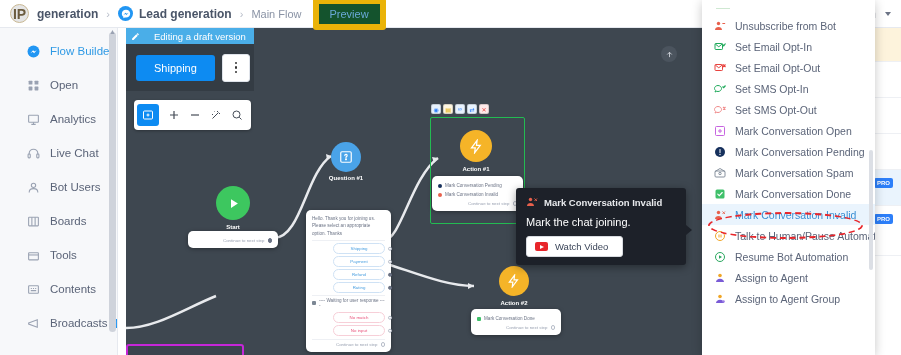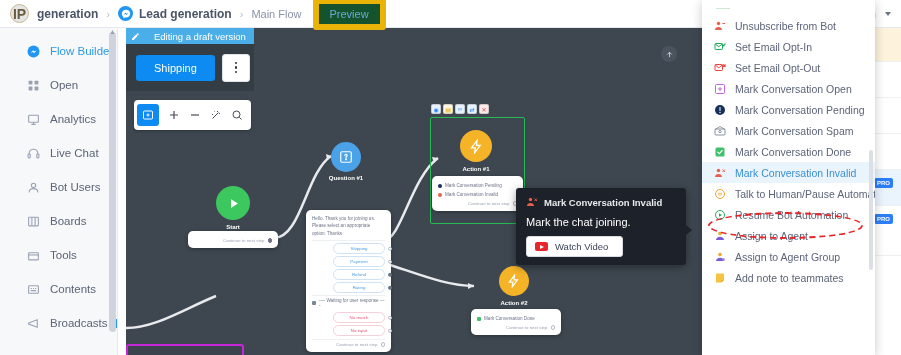--- a/index.html
+++ b/index.html
@@ -575,21 +575,39 @@
     <span class="m-ico">
       <svg viewBox="0 0 24 24" fill="none" stroke="#e8433f" stroke-width="2">
           <rect x="2" y="5" width="15" height="12" rx="1.5"></rect>
           <path d="M2.5 6l7 5.5L16.5 6"></path>
           <path d="M18 5l5 5M23 5l-5 5" stroke-width="2.2"></path>
         </svg>
     </span>
     <span>Set Email Opt-Out</span>
   </div>
 
-
+  <div class="menu-item">
+    <span class="m-ico">
+      <svg viewBox="0 0 24 24" fill="none" stroke="#1faa5b" stroke-width="2">
+          <path d="M15 11c0 3.3-3.1 6-7 6-.9 0-1.7-.1-2.5-.4L2 18l1.3-3A5.7 5.7 0 0 1 1 11c0-3.3 3.1-6 7-6s7 2.7 7 6z"></path>
+          <path d="M17 7l2.4 2.4L23 5" stroke-width="2.4"></path>
+        </svg>
+    </span>
+    <span>Set SMS Opt-In</span>
+  </div>
+
+  <div class="menu-item">
+    <span class="m-ico">
+      <svg viewBox="0 0 24 24" fill="none" stroke="#f08a8a" stroke-width="2">
+          <path d="M15 11c0 3.3-3.1 6-7 6-.9 0-1.7-.1-2.5-.4L2 18l1.3-3A5.7 5.7 0 0 1 1 11c0-3.3 3.1-6 7-6s7 2.7 7 6z"></path>
+          <path d="M18 6l5 5M23 6l-5 5" stroke-width="2.2"></path>
+        </svg>
+    </span>
+    <span>Set SMS Opt-Out</span>
+  </div>
 
   <div class="menu-item">
     <span class="m-ico">
       <svg viewBox="0 0 24 24" fill="none" stroke="#c764e0" stroke-width="2">
           <rect x="3" y="3" width="18" height="18" rx="2"></rect>
           <path d="M12 8v8M8 12h8"></path>
         </svg>
     </span>
     <span>Mark Conversation Open</span>
   </div>
@@ -671,29 +689,20 @@
     <span class="m-ico">
       <svg viewBox="0 0 24 24">
           <circle cx="12" cy="7" r="3.6" fill="#f0a626"></circle>
           <path d="M4 20c0-4 3.6-6.5 8-6.5s8 2.5 8 6.5z" fill="#7a5bd6"></path>
           <circle cx="19" cy="17" r="2.6" fill="#9d7de6"></circle>
         </svg>
     </span>
     <span>Assign to Agent Group</span>
   </div>
 
-  <div class="menu-item">
-    <span class="m-ico">
-      <svg viewBox="0 0 24 24">
-          <path d="M4 3h16v13l-5 5H4z" fill="#f5c443"></path>
-          <path d="M20 16l-5 5v-5z" fill="#e0ad28"></path>
-        </svg>
-    </span>
-    <span>Add note to teammates</span>
-  </div>
 
   <div class="menu-scroll"></div>
 </div>
 
 <div class="hl-ellipse"></div>
 
 <div class="tt-arrow"></div>
 <div class="tooltip">
   <div class="tt-head">
     <span class="tt-ico">

